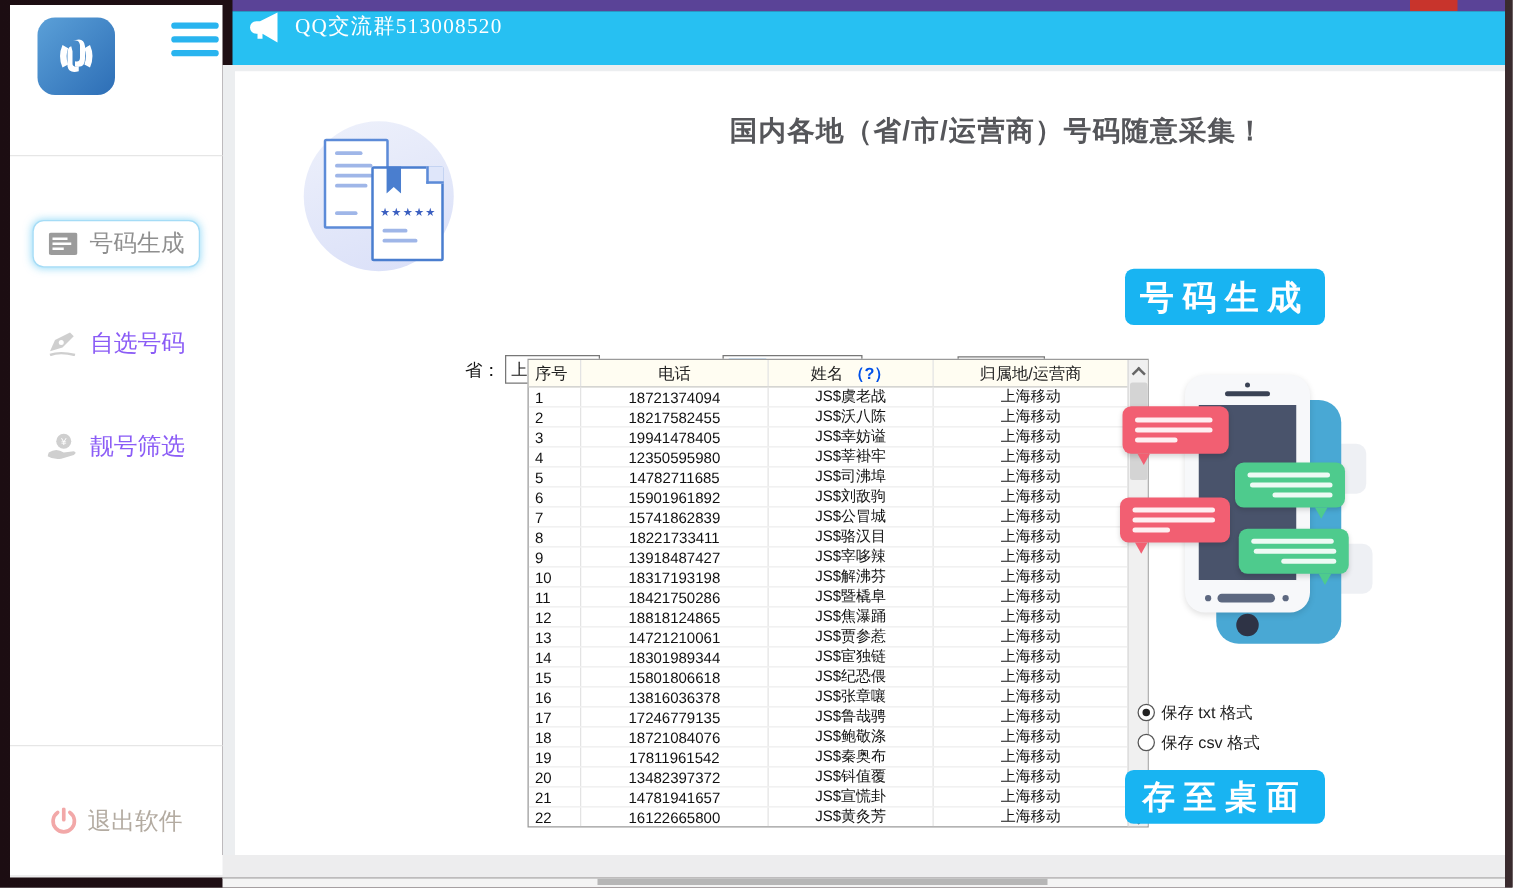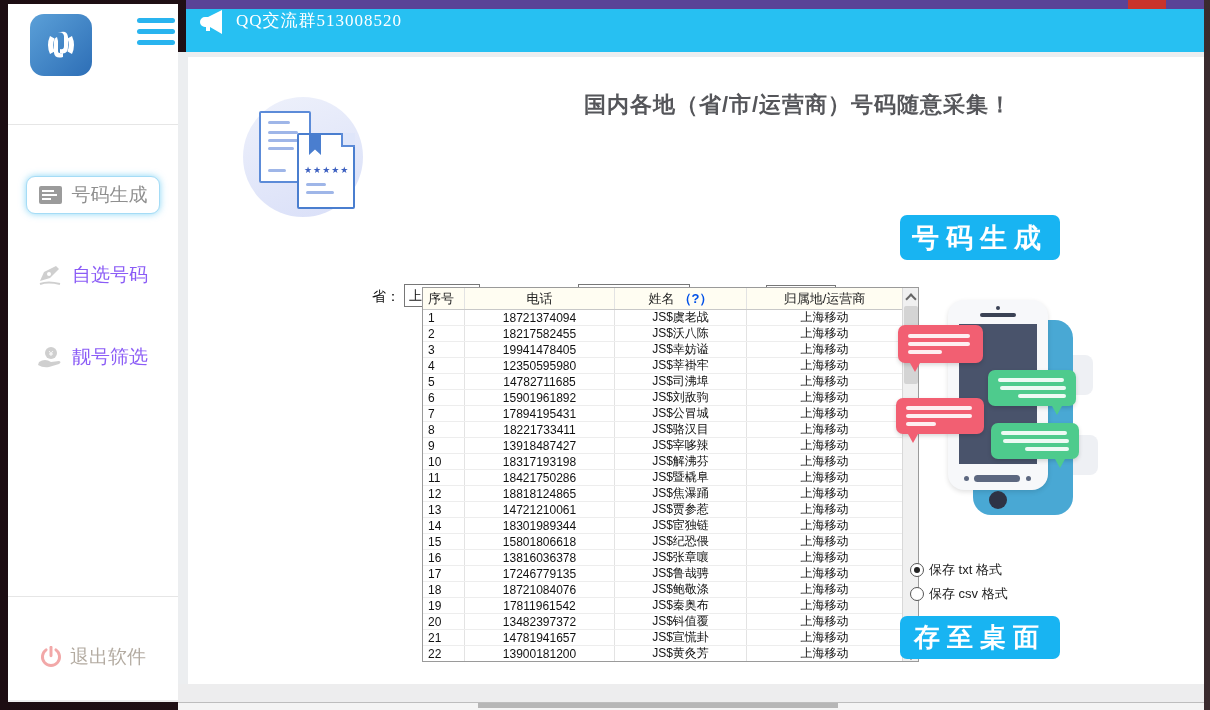--- a/index.html
+++ b/index.html
@@ -265,21 +265,21 @@
           <div class="tcell cell-region">上海移动</div>
         </div>
         <div class="trow">
           <div class="tcell cell-no">6</div>
           <div class="tcell cell-phone">15901961892</div>
           <div class="tcell cell-name">JS$刘敌驹</div>
           <div class="tcell cell-region">上海移动</div>
         </div>
         <div class="trow">
           <div class="tcell cell-no">7</div>
-          <div class="tcell cell-phone">17894195431</div>
+          <div class="tcell cell-phone">15741862839</div>
           <div class="tcell cell-name">JS$公冒城</div>
           <div class="tcell cell-region">上海移动</div>
         </div>
         <div class="trow">
           <div class="tcell cell-no">8</div>
           <div class="tcell cell-phone">18221733411</div>
           <div class="tcell cell-name">JS$骆汉目</div>
           <div class="tcell cell-region">上海移动</div>
         </div>
         <div class="trow">
@@ -355,21 +355,21 @@
           <div class="tcell cell-region">上海移动</div>
         </div>
         <div class="trow">
           <div class="tcell cell-no">21</div>
           <div class="tcell cell-phone">14781941657</div>
           <div class="tcell cell-name">JS$宣慌卦</div>
           <div class="tcell cell-region">上海移动</div>
         </div>
         <div class="trow">
           <div class="tcell cell-no">22</div>
-          <div class="tcell cell-phone">13900181200</div>
+          <div class="tcell cell-phone">16122665800</div>
           <div class="tcell cell-name">JS$黄灸芳</div>
           <div class="tcell cell-region">上海移动</div>
         </div>
       </div>
     <div class="vscroll">
       <div class="varrow up" style="top:0">
           <span class="chev"></span>
         </div>
       <div class="vthumb"></div>
       <div class="varrow down" style="bottom:0">

